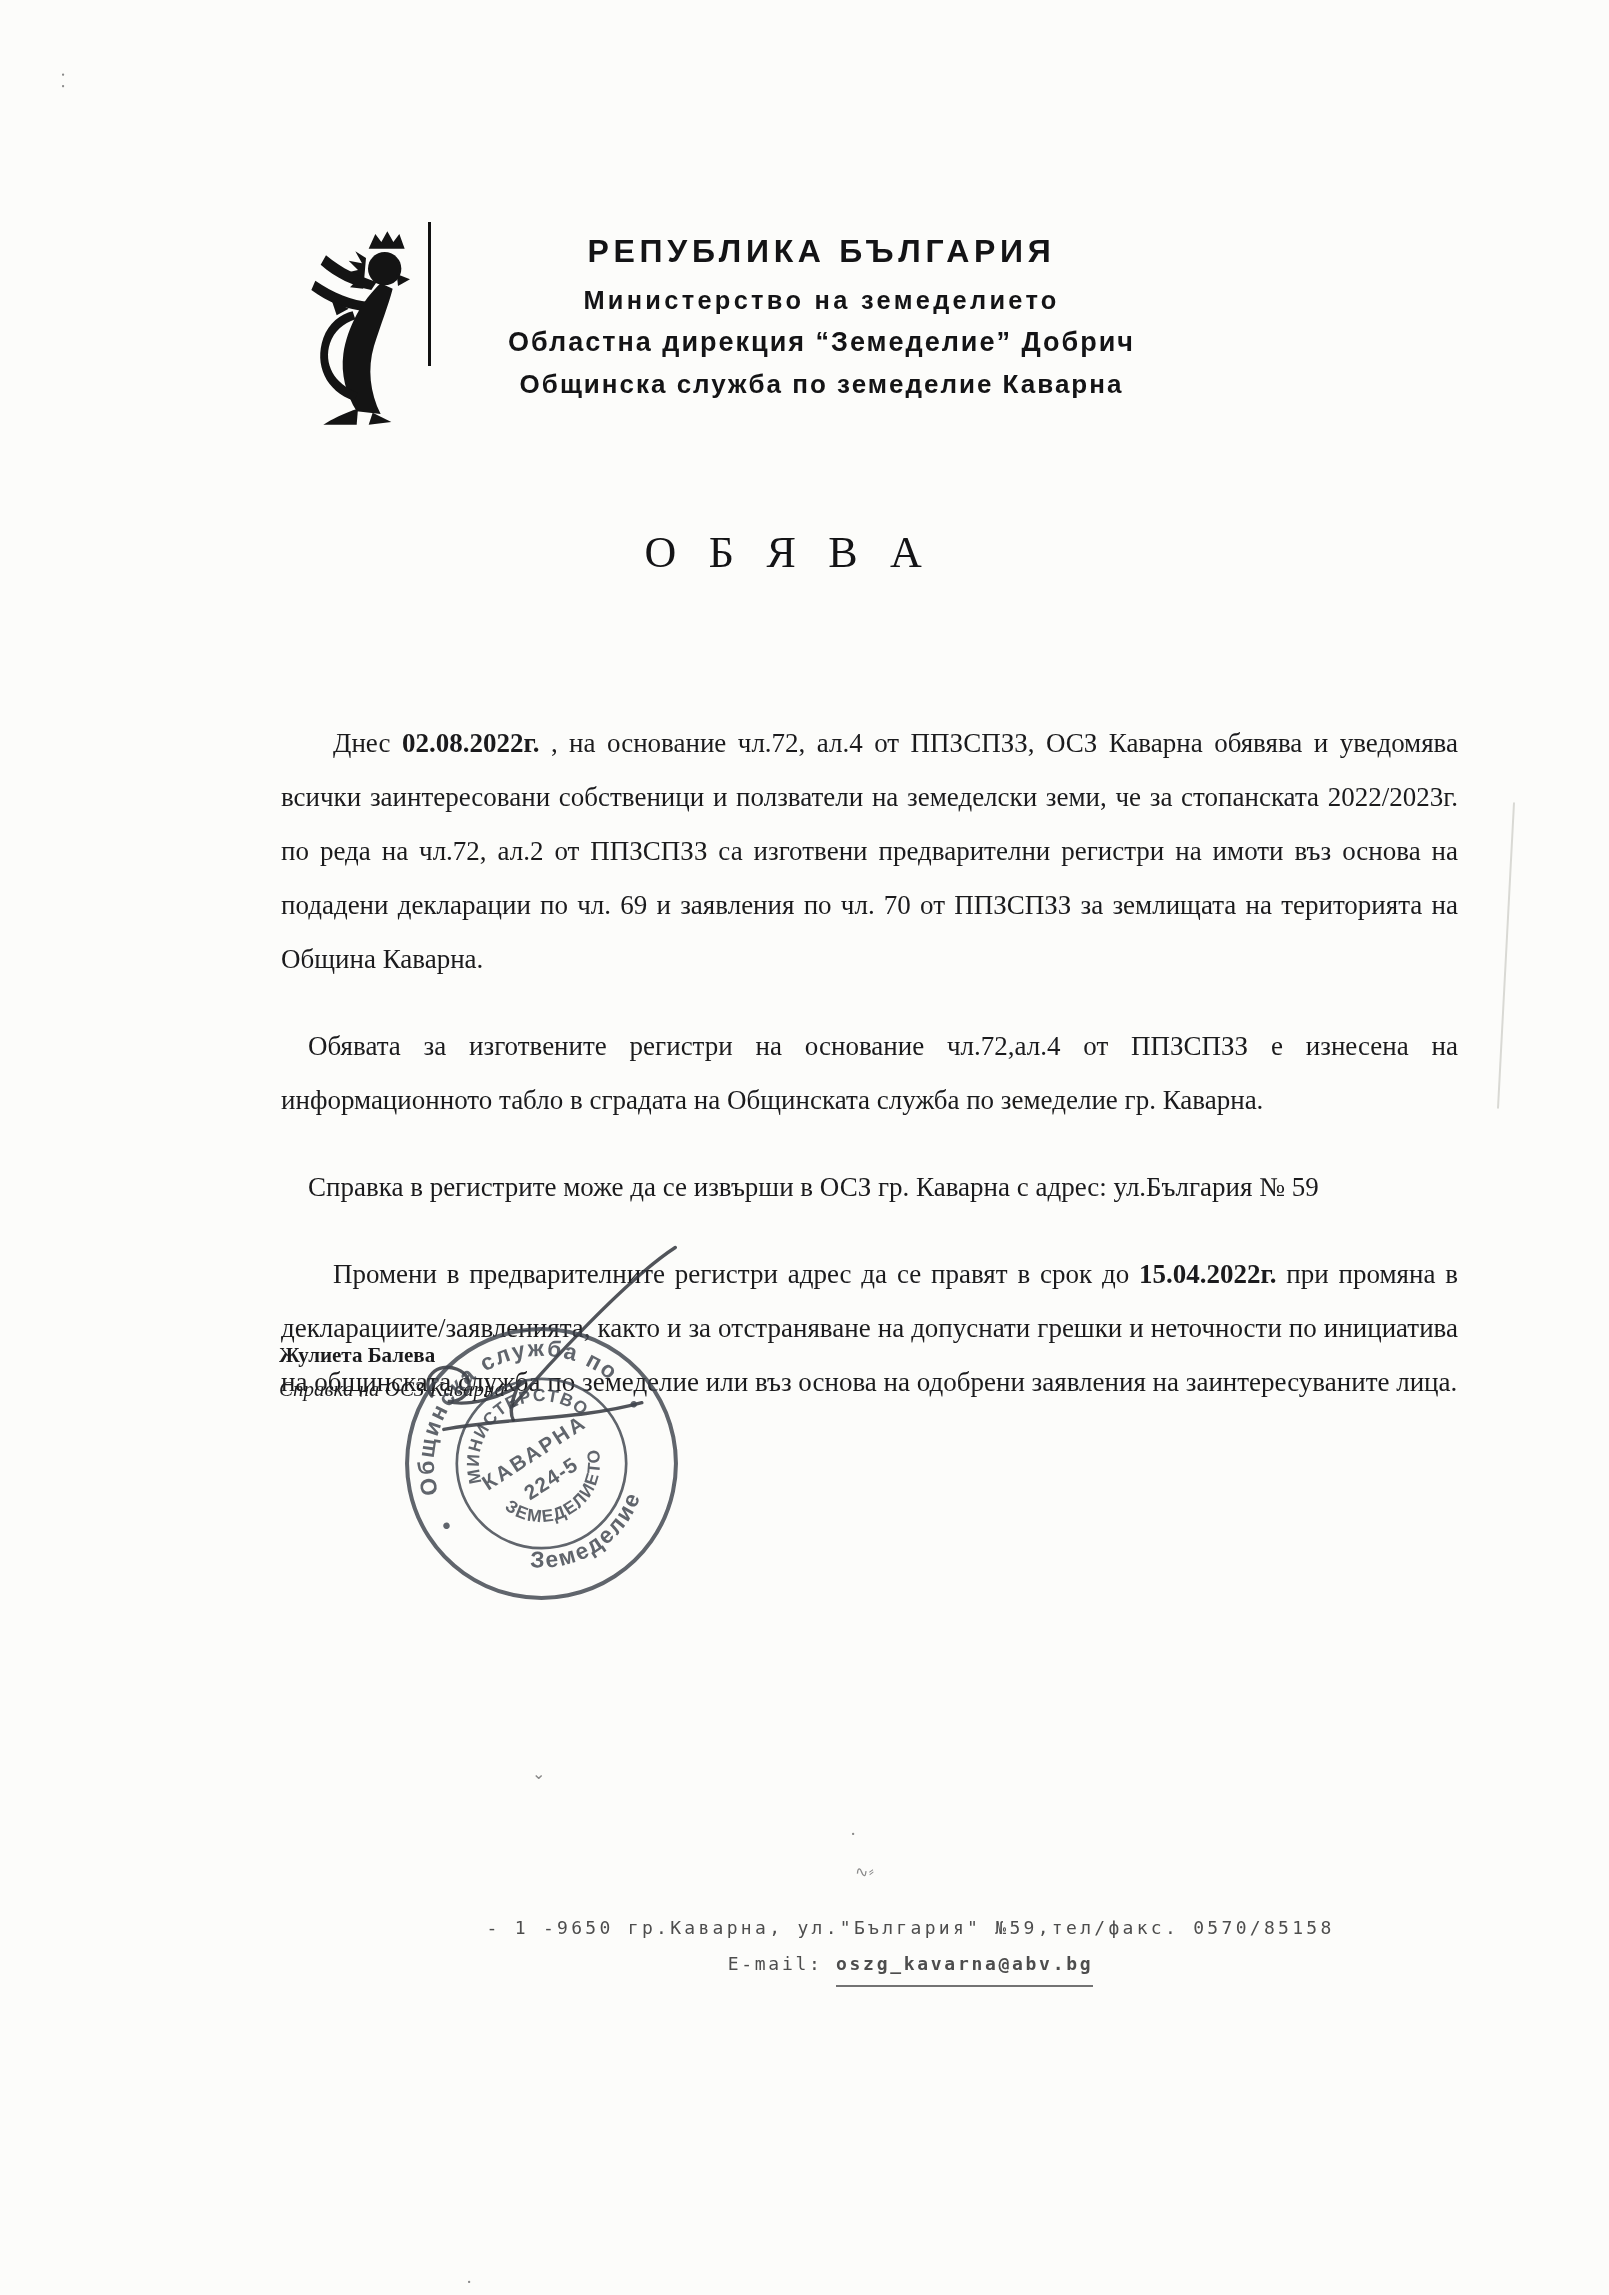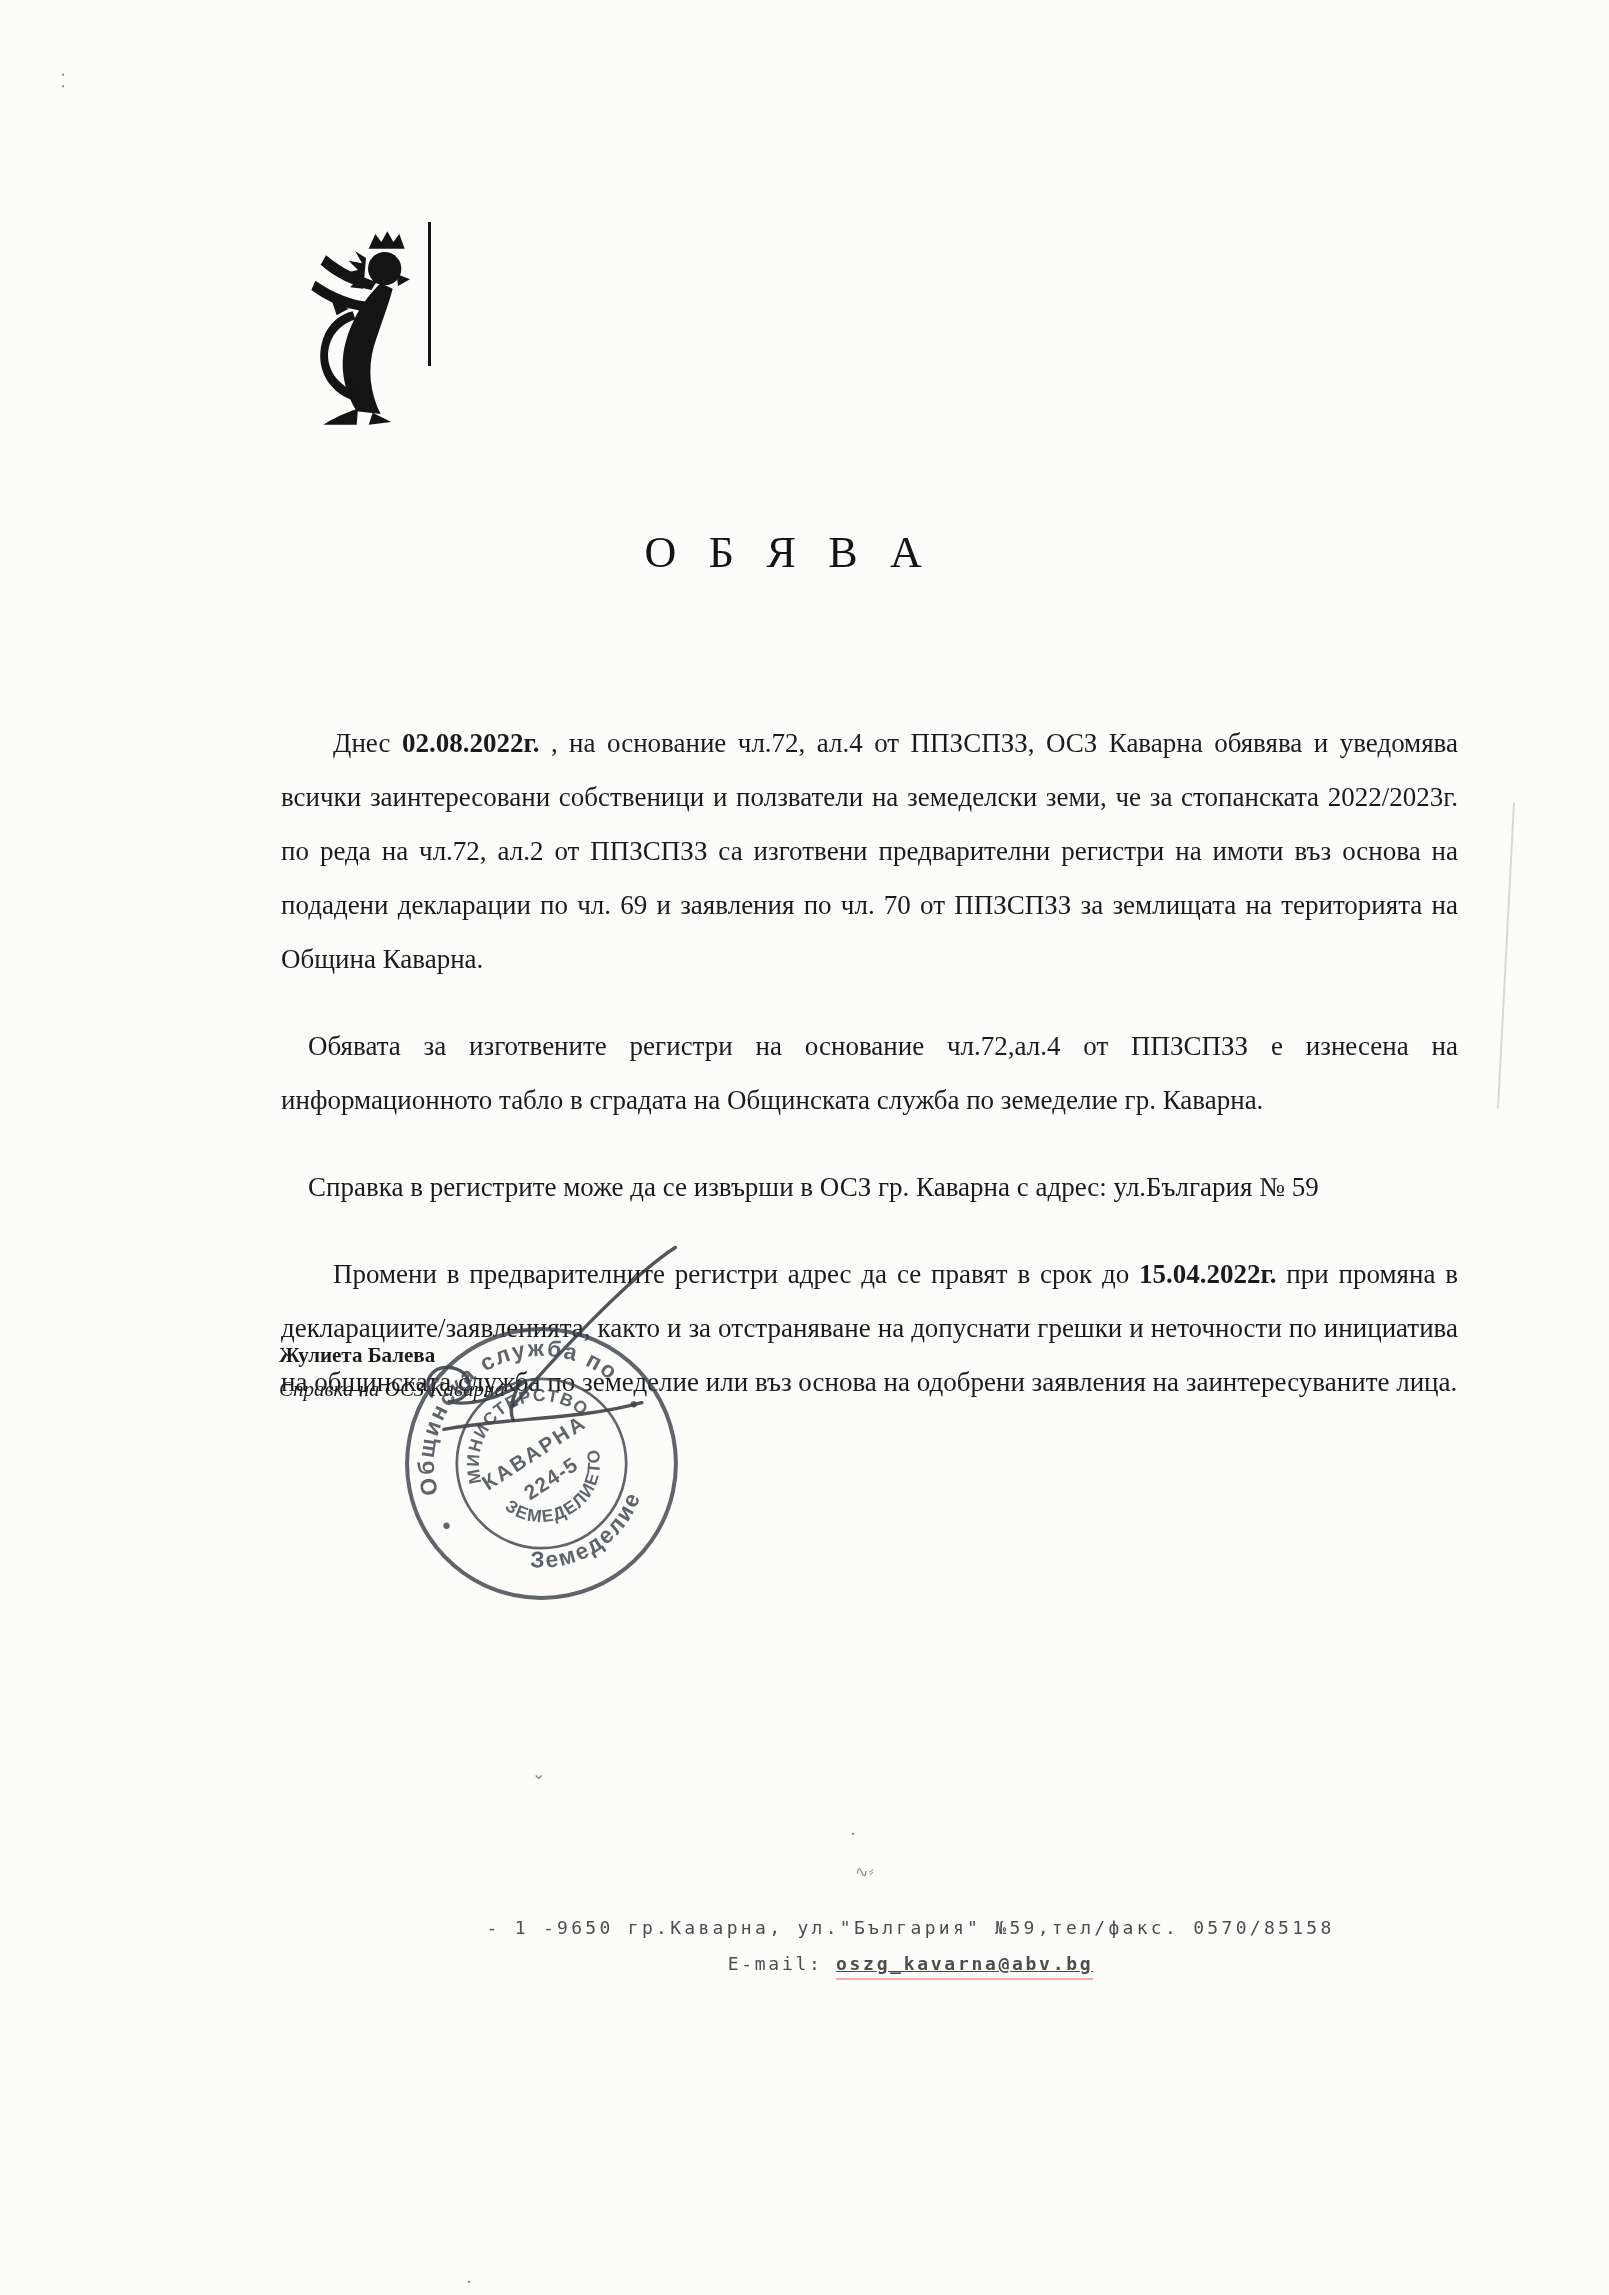--- a/index.html
+++ b/index.html
@@ -72,23 +72,22 @@
   
   .footer{
     position:absolute;left:211px;top:1917px;width:1399px;
     text-align:center;
     font-family:"DejaVu Sans Mono", monospace;
     color:#4d4d4d;font-size:18px;letter-spacing:3.3px;
   }
   .footer-line2{margin-top:14.7px;letter-spacing:2.7px;}
   .footer-email{
     font-weight:700;
-    border-bottom:2px solid #fca5a5;
-    padding-bottom:4px;
-    text-decoration:underline;
+    border-bottom:2px solid #737373;
+    padding-bottom:11px;
   }
 
   
   .artifact{position:absolute;color:#8a8a8a;font-size:18.7px;}
   .art-edge{
     position:absolute;left:1505px;top:802px;width:2px;height:307px;
     background:#d9d9d4;border-radius:1.3px;transform:rotate(3deg);
   }
 </style>
 </head>
@@ -114,20 +113,26 @@
       <path d="M118,274 C98,280 78,290 66,298 L116,298 Z"></path>
       <path d="M140,280 l28,14 l-34,4 z"></path>
 
       <path d="M112,262 C70,248 52,208 66,168 C74,146 92,132 110,128 L114,140 C96,146 82,158 76,176 C66,206 82,238 118,250 Z"></path>
       <path d="M104,124 l-26,-14 l8,24 z"></path>
     </g>
   </svg>
 
   <div class="header-sep"></div>
 
+  <div class="header-text">
+    <div class="h-line1">РЕПУБЛИКА БЪЛГАРИЯ</div>
+    <div class="h-line2">Министерство на земеделието</div>
+    <div class="h-line3">Областна дирекция “Земеделие” Добрич</div>
+    <div class="h-line4">Общинска служба по земеделие Каварна</div>
+  </div>
 
   <div class="doc-title">О Б Я В А</div>
 
   <div class="body-text">
     <p class="para p-indent-lg"><span>Днес </span><span class="bold">02.08.2022г.</span><span> , на основание чл.72, ал.4 от ППЗСПЗЗ, ОСЗ Каварна обявява и уведомява всички заинтересовани собственици и ползватели на земеделски земи, че за стопанската 2022/2023г. по реда на чл.72, ал.2 от ППЗСПЗЗ са изготвени предварителни регистри на имоти въз основа на подадени декларации по чл. 69 и заявления по чл. 70 от ППЗСПЗЗ за землищата на територията на Община Каварна.</span></p>
 
     <p class="para p-indent-sm">Обявата за изготвените регистри на основание чл.72,ал.4 от ППЗСПЗЗ е изнесена на информационното табло в сградата на Общинската служба по земеделие гр. Каварна.</p>
 
     <p class="para p-indent-sm">Справка в регистрите може да се извърши в ОСЗ  гр. Каварна с адрес: ул.България № 59</p>
 

